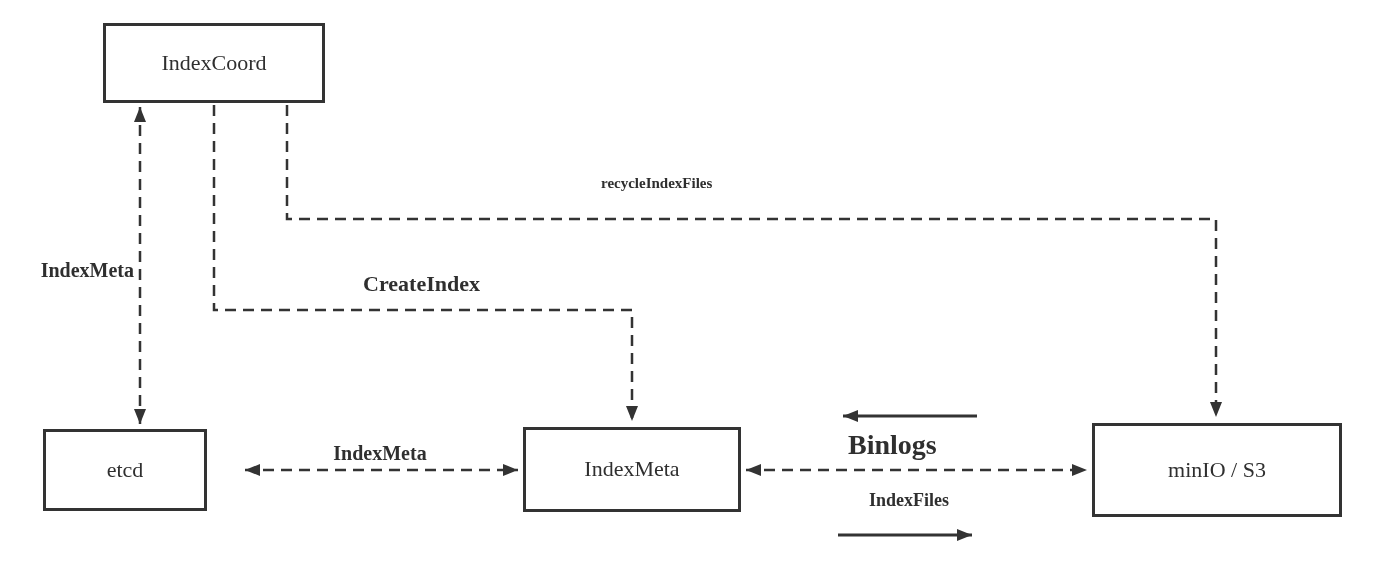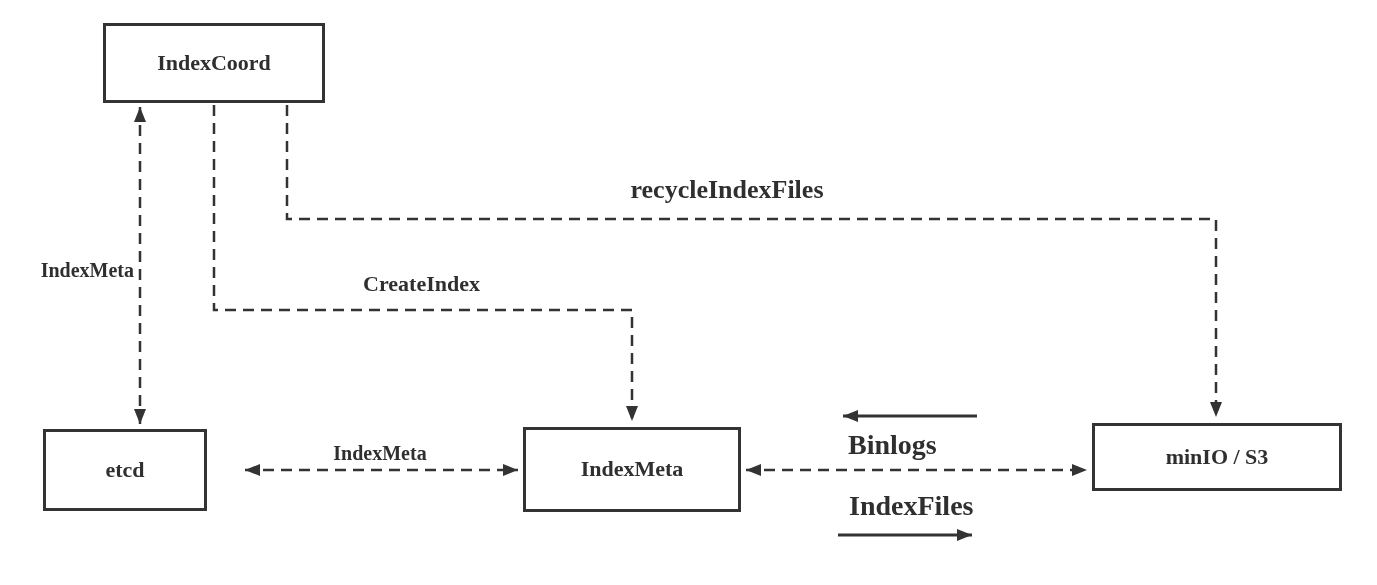--- a/index.html
+++ b/index.html
@@ -30,21 +30,21 @@
   .solid  { stroke-width: 2.8; }
   .node {
     position: absolute;
     box-sizing: border-box;
     border: 3px solid #333333;
     background: #ffffff;
     display: flex;
     flex-direction: column;
     align-items: center;
     justify-content: center;
-    font-weight: bold;
+    font-weight: normal;
     font-size: 22px;
     color: #2f2f2f;
     text-align: center;
     line-height: 1.3;
   }
   .edge-label {
     position: absolute;
     font-weight: bold;
     color: #2f2f2f;
     white-space: nowrap;
@@ -82,29 +82,29 @@
   </div>
 
   <div class="node" style="left:43px; top:429px; width:164px; height:82px;">
     <span>etcd</span>
   </div>
 
   <div class="node" style="left:523px; top:427px; width:218px; height:85px;">
     <span>IndexMeta</span>
   </div>
 
-  <div class="node" style="left:1092px; top:423px; width:250px; height:68px;">
+  <div class="node" style="left:1092px; top:423px; width:250px; height:94px;">
     <span>minIO / S3</span>
   </div>
 
   <div class="edge-label" style="left:30px; top:259px; width:104px; text-align:right; font-size:20px;">IndexMeta</div>
 
   <div class="edge-label" style="left:330px; top:271px; width:150px; text-align:right; font-size:22px;">CreateIndex</div>
 
-  <div class="edge-label" style="left:625px; top:175px; width:204px; text-align:center; font-size:26px;">recycleIndexFiles</div>
+  <div class="edge-label" style="left:601px; top:175px; width:204px; text-align:left; font-size:15px;">recycleIndexFiles</div>
 
   <div class="edge-label" style="left:330px; top:442px; width:100px; text-align:center; font-size:20px;">IndexMeta</div>
 
   <div class="edge-label" style="left:848px; top:429px; width:100px; text-align:left; font-size:28px;">Binlogs</div>
 
-  <div class="edge-label" style="left:849px; top:490px; width:120px; text-align:center; font-size:28px;">IndexFiles</div>
+  <div class="edge-label" style="left:849px; top:490px; width:120px; text-align:center; font-size:18px;">IndexFiles</div>
 
 </div>
 
 </body></html>

